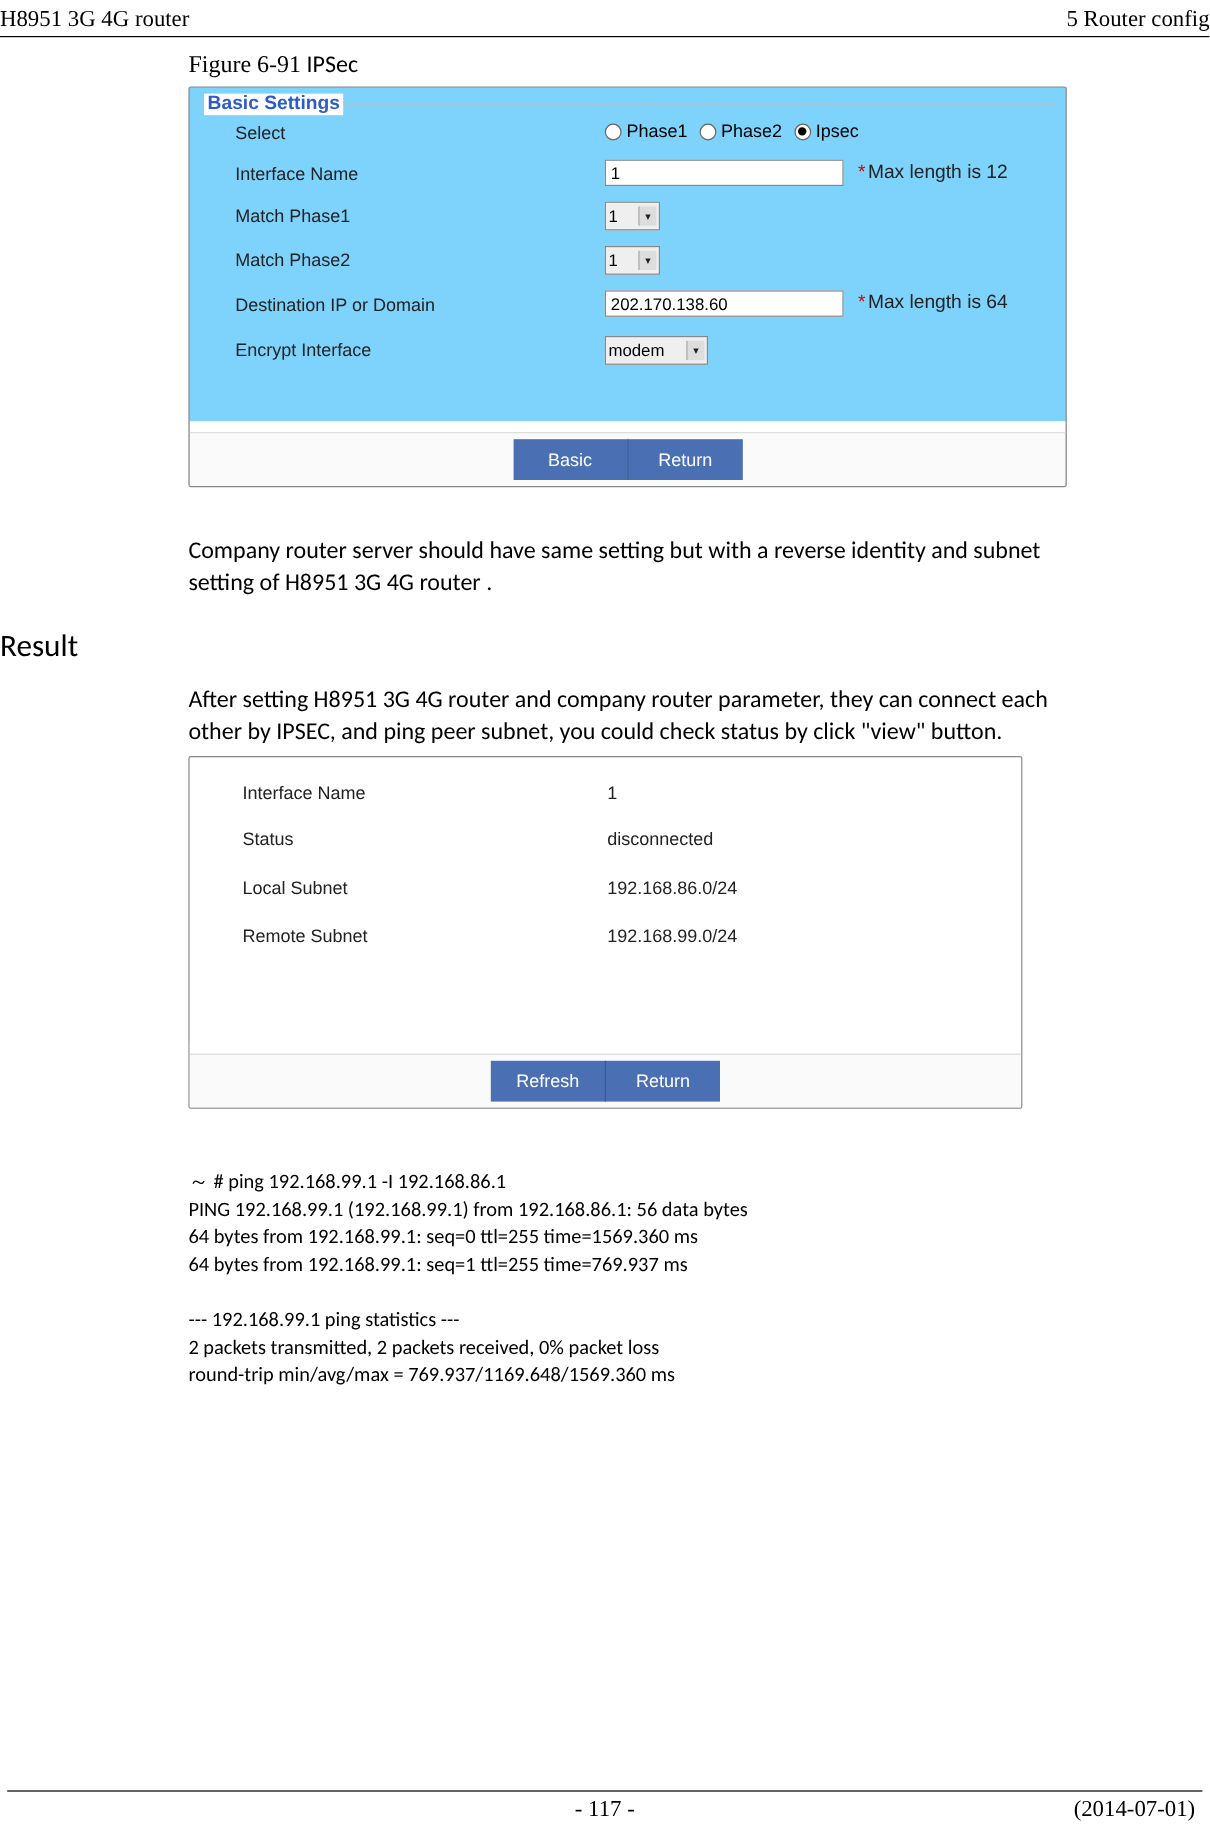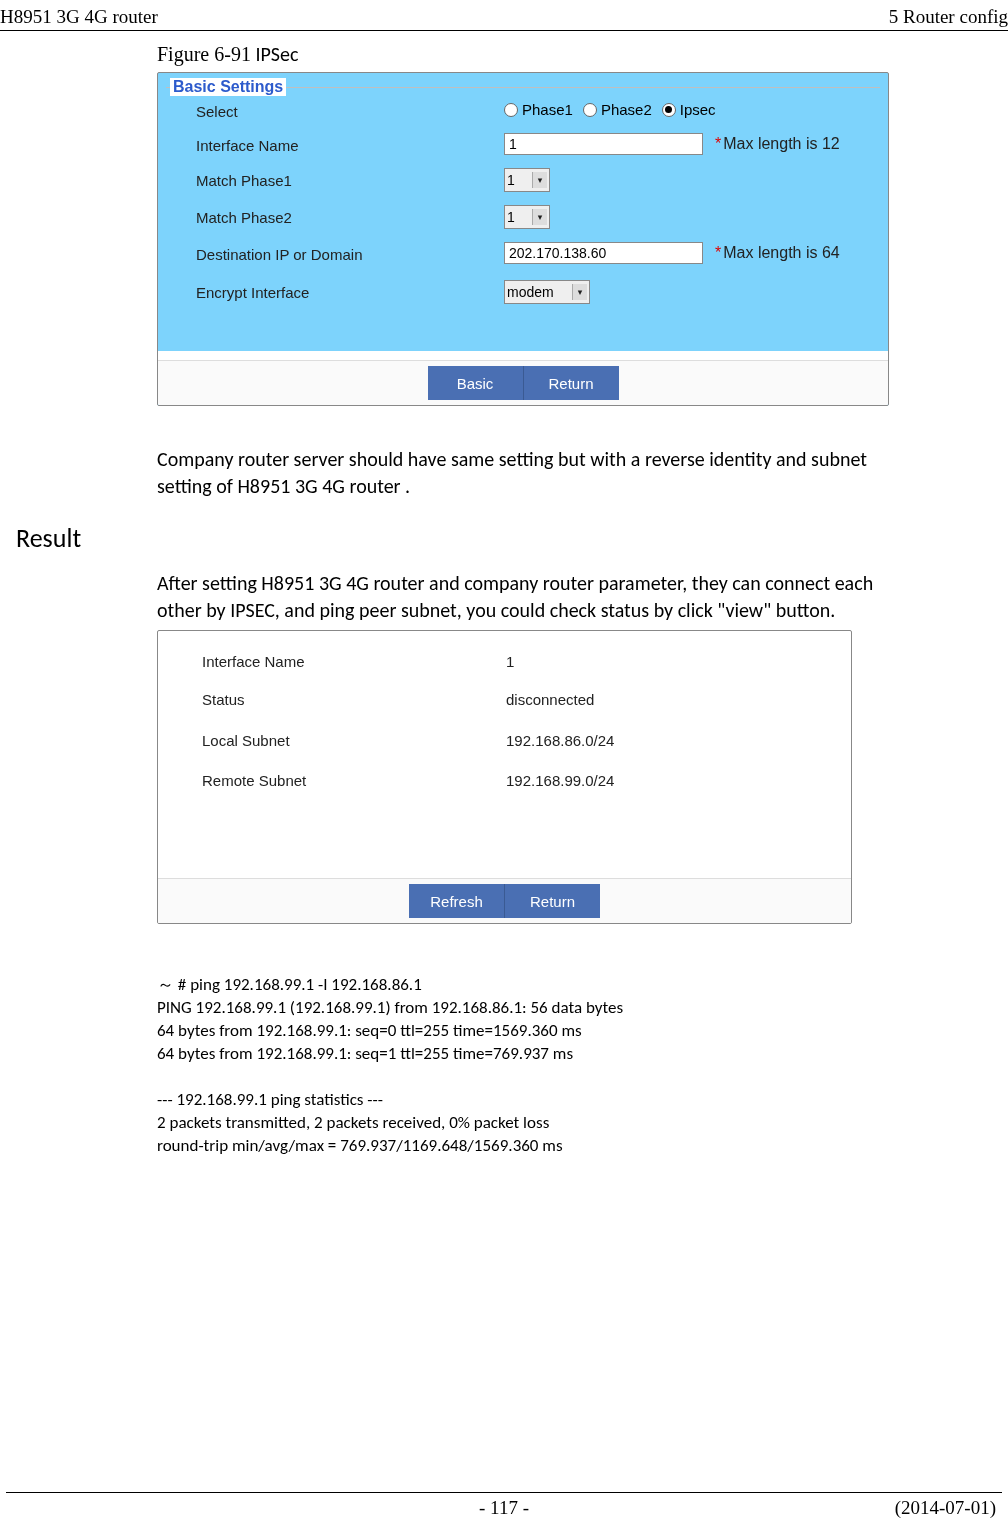--- a/index.html
+++ b/index.html
@@ -26,21 +26,21 @@
   .sel-arrow { width:14px; height:16px; background:#ddd; border-left:1px solid #aaa; display:inline-flex; align-items:center; justify-content:center; font-size:9px; color:#222;}
   .sel-w { width: 80px; }
   .note { color: #d00; font-size: 16px; margin-left: 12px; font-family: Verdana, Tahoma, Arial, sans-serif; }
   .note .ast { color: #d00; }
   .note .txt { color: #222; margin-left: 2px; }
   .bbar { position: absolute; bottom: 0; left: 0; right: 0; height: 44px; border-top: 1px solid #ddd; background: #fafafa; display: flex; align-items: center; justify-content: center; }
   .bbar-gap { position: absolute; bottom: 44px; left:0; right:0; height:10px; background:#fff;}
   .btn { width: 95px; height: 34px; background: #4a6fb3; color: #fff; display: inline-flex; align-items: center; justify-content: center; font-family: Verdana, Tahoma, Arial, sans-serif; font-size: 15px; margin: 0; border-right: 1px solid #3a5a93; cursor: pointer; }
   .btn:last-child { border-right: none; }
   .para { font-family: Calibri, Arial, sans-serif; font-size: 20px; margin-left: 157px; margin-right: 120px; margin-top: 40px; line-height: 1.35; }
-  .h-sec { font-family: Calibri, Arial, sans-serif; font-size: 26px; margin-left: 16px; margin-top: 22px; }
+  .h-sec { font-family: Calibri, Arial, sans-serif; font-size: 26px; margin-top: 22px; }
   .statuslbl { position: absolute; left: 44px; font-family: Verdana, Tahoma, Arial, sans-serif; font-size: 15px; color: #222; }
   .statusval { position: absolute; left: 348px; font-family: Verdana, Tahoma, Arial, sans-serif; font-size: 15px; color: #222; }
   .pre { font-family: Calibri, Arial, sans-serif; font-size: 17px; margin-left: 157px; margin-top: 50px; white-space: pre; line-height: 1.35; }
   .footer { position: absolute; bottom: 10px; left: 0; width: 100%; }
   .footer-line { border-top: 1px solid #000; margin: 0 6px 4px 6px; }
   .footer-row { display: flex; justify-content: center; font-family: "Times New Roman", serif; font-size: 19px; position: relative; }
   .footer-date { position: absolute; right: 12px; top: 0; }
 </style>
 </head>
 <body>

